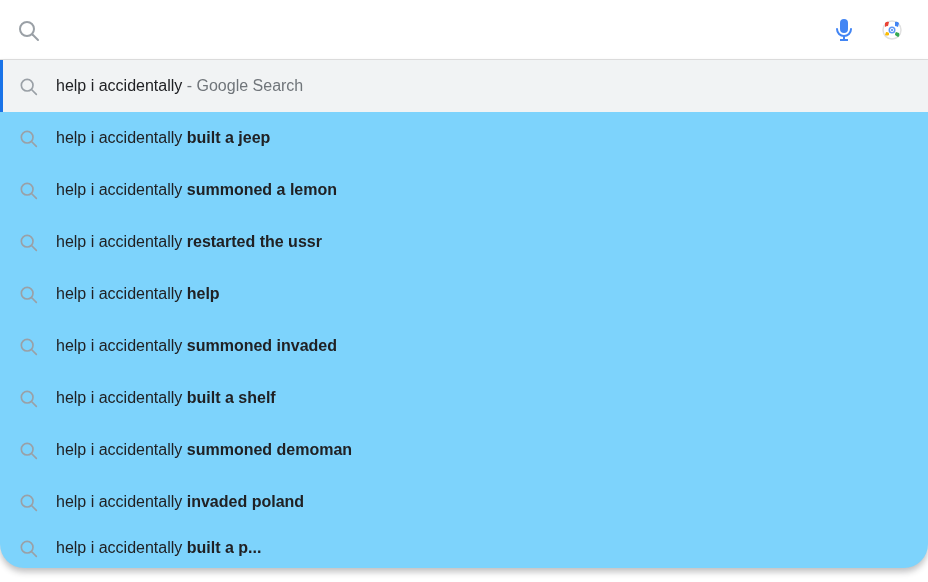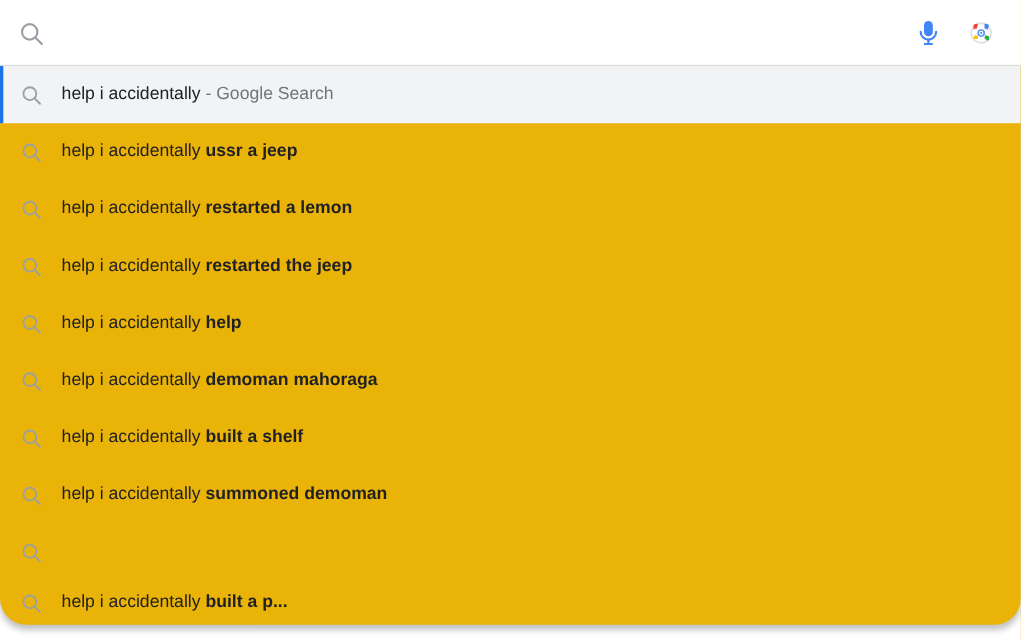--- a/index.html
+++ b/index.html
@@ -54,21 +54,21 @@
       width: 40px;
       height: 40px;
       display: flex;
       align-items: center;
       justify-content: center;
       border-radius: 50%;
       cursor: pointer;
     }
 
     .suggestions-container {
-      background: #eab308;
+      background: #7dd3fc;
       border-radius: 0 0 24px 24px;
       box-shadow: 0 4px 6px rgba(32,33,36,0.28);
       overflow: hidden;
     }
 
     .suggestion-item {
       display: flex;
       align-items: center;
       padding: 10px 16px;
       cursor: pointer;
@@ -199,45 +199,45 @@
   </div>
 
   <div class="suggestion-item">
     <span class="suggestion-icon-wrap">
       <svg width="20" height="20" viewBox="0 0 24 24" class="search-svg">
         <circle cx="11" cy="11" r="7"></circle>
         <line x1="16.5" y1="16.5" x2="22" y2="22"></line>
       </svg>
     </span>
     <span class="suggestion-text">
-      <span class="base">help i accidentally </span><span class="bold">ussr a jeep</span>
-    </span>
-  </div>
-
-  <div class="suggestion-item">
-    <span class="suggestion-icon-wrap">
-      <svg width="20" height="20" viewBox="0 0 24 24" class="search-svg">
-        <circle cx="11" cy="11" r="7"></circle>
-        <line x1="16.5" y1="16.5" x2="22" y2="22"></line>
-      </svg>
-    </span>
-    <span class="suggestion-text">
-      <span class="base">help i accidentally </span><span class="bold">restarted a lemon</span>
-    </span>
-  </div>
-
-  <div class="suggestion-item">
-    <span class="suggestion-icon-wrap">
-      <svg width="20" height="20" viewBox="0 0 24 24" class="search-svg">
-        <circle cx="11" cy="11" r="7"></circle>
-        <line x1="16.5" y1="16.5" x2="22" y2="22"></line>
-      </svg>
-    </span>
-    <span class="suggestion-text">
-      <span class="base">help i accidentally </span><span class="bold">restarted the jeep</span>
+      <span class="base">help i accidentally </span><span class="bold">built a jeep</span>
+    </span>
+  </div>
+
+  <div class="suggestion-item">
+    <span class="suggestion-icon-wrap">
+      <svg width="20" height="20" viewBox="0 0 24 24" class="search-svg">
+        <circle cx="11" cy="11" r="7"></circle>
+        <line x1="16.5" y1="16.5" x2="22" y2="22"></line>
+      </svg>
+    </span>
+    <span class="suggestion-text">
+      <span class="base">help i accidentally </span><span class="bold">summoned a lemon</span>
+    </span>
+  </div>
+
+  <div class="suggestion-item">
+    <span class="suggestion-icon-wrap">
+      <svg width="20" height="20" viewBox="0 0 24 24" class="search-svg">
+        <circle cx="11" cy="11" r="7"></circle>
+        <line x1="16.5" y1="16.5" x2="22" y2="22"></line>
+      </svg>
+    </span>
+    <span class="suggestion-text">
+      <span class="base">help i accidentally </span><span class="bold">restarted the ussr</span>
     </span>
   </div>
 
   <div class="suggestion-item">
     <span class="suggestion-icon-wrap">
       <svg width="20" height="20" viewBox="0 0 24 24" class="search-svg">
         <circle cx="11" cy="11" r="7"></circle>
         <line x1="16.5" y1="16.5" x2="22" y2="22"></line>
       </svg>
     </span>
@@ -247,21 +247,21 @@
   </div>
 
   <div class="suggestion-item">
     <span class="suggestion-icon-wrap">
       <svg width="20" height="20" viewBox="0 0 24 24" class="search-svg">
         <circle cx="11" cy="11" r="7"></circle>
         <line x1="16.5" y1="16.5" x2="22" y2="22"></line>
       </svg>
     </span>
     <span class="suggestion-text">
-      <span class="base">help i accidentally </span><span class="bold">demoman mahoraga</span>
+      <span class="base">help i accidentally </span><span class="bold">summoned invaded</span>
     </span>
   </div>
 
   <div class="suggestion-item">
     <span class="suggestion-icon-wrap">
       <svg width="20" height="20" viewBox="0 0 24 24" class="search-svg">
         <circle cx="11" cy="11" r="7"></circle>
         <line x1="16.5" y1="16.5" x2="22" y2="22"></line>
       </svg>
     </span>
@@ -282,20 +282,23 @@
     </span>
   </div>
 
   <div class="suggestion-item">
     <span class="suggestion-icon-wrap">
       <svg width="20" height="20" viewBox="0 0 24 24" class="search-svg">
         <circle cx="11" cy="11" r="7"></circle>
         <line x1="16.5" y1="16.5" x2="22" y2="22"></line>
       </svg>
     </span>
+    <span class="suggestion-text">
+      <span class="base">help i accidentally </span><span class="bold">invaded poland</span>
+    </span>
   </div>
 
   <div class="partial-item" style="height:30px; overflow:hidden;">
     <span class="suggestion-icon-wrap">
       <svg width="20" height="20" viewBox="0 0 24 24" class="search-svg">
         <circle cx="11" cy="11" r="7"></circle>
         <line x1="16.5" y1="16.5" x2="22" y2="22"></line>
       </svg>
     </span>
     <span class="suggestion-text">

